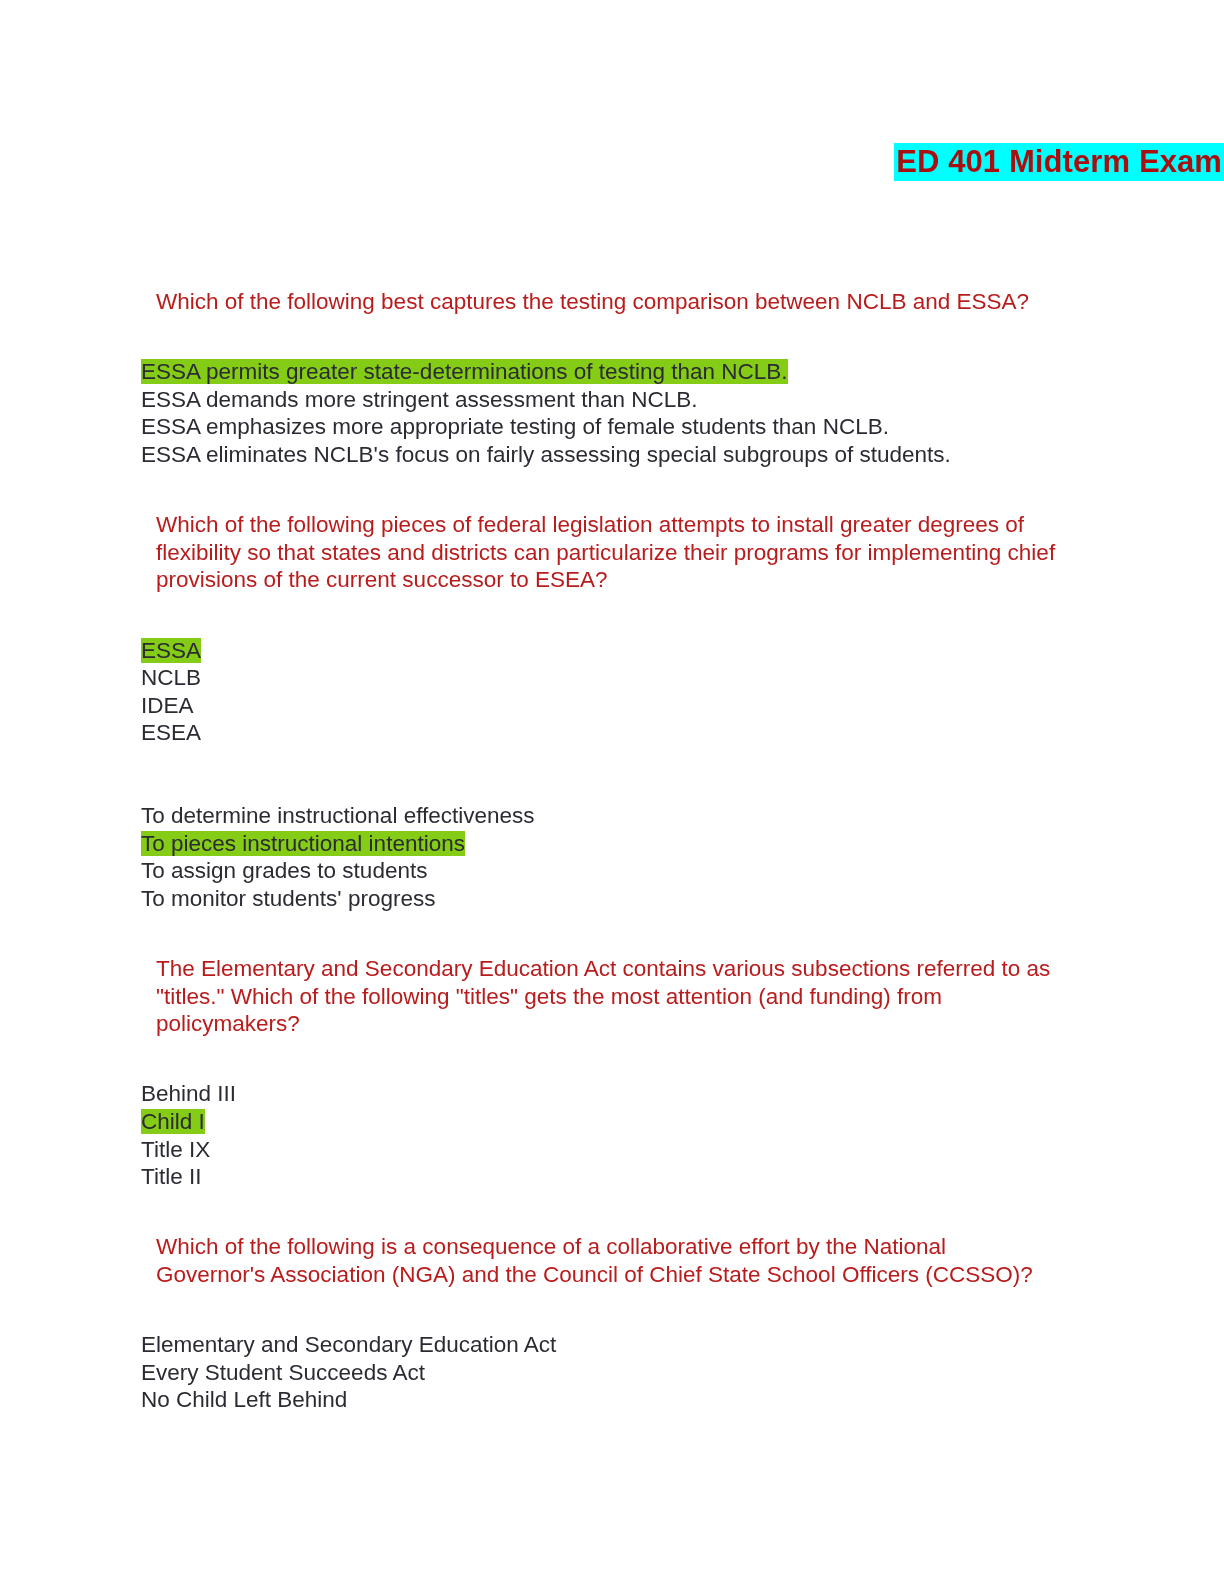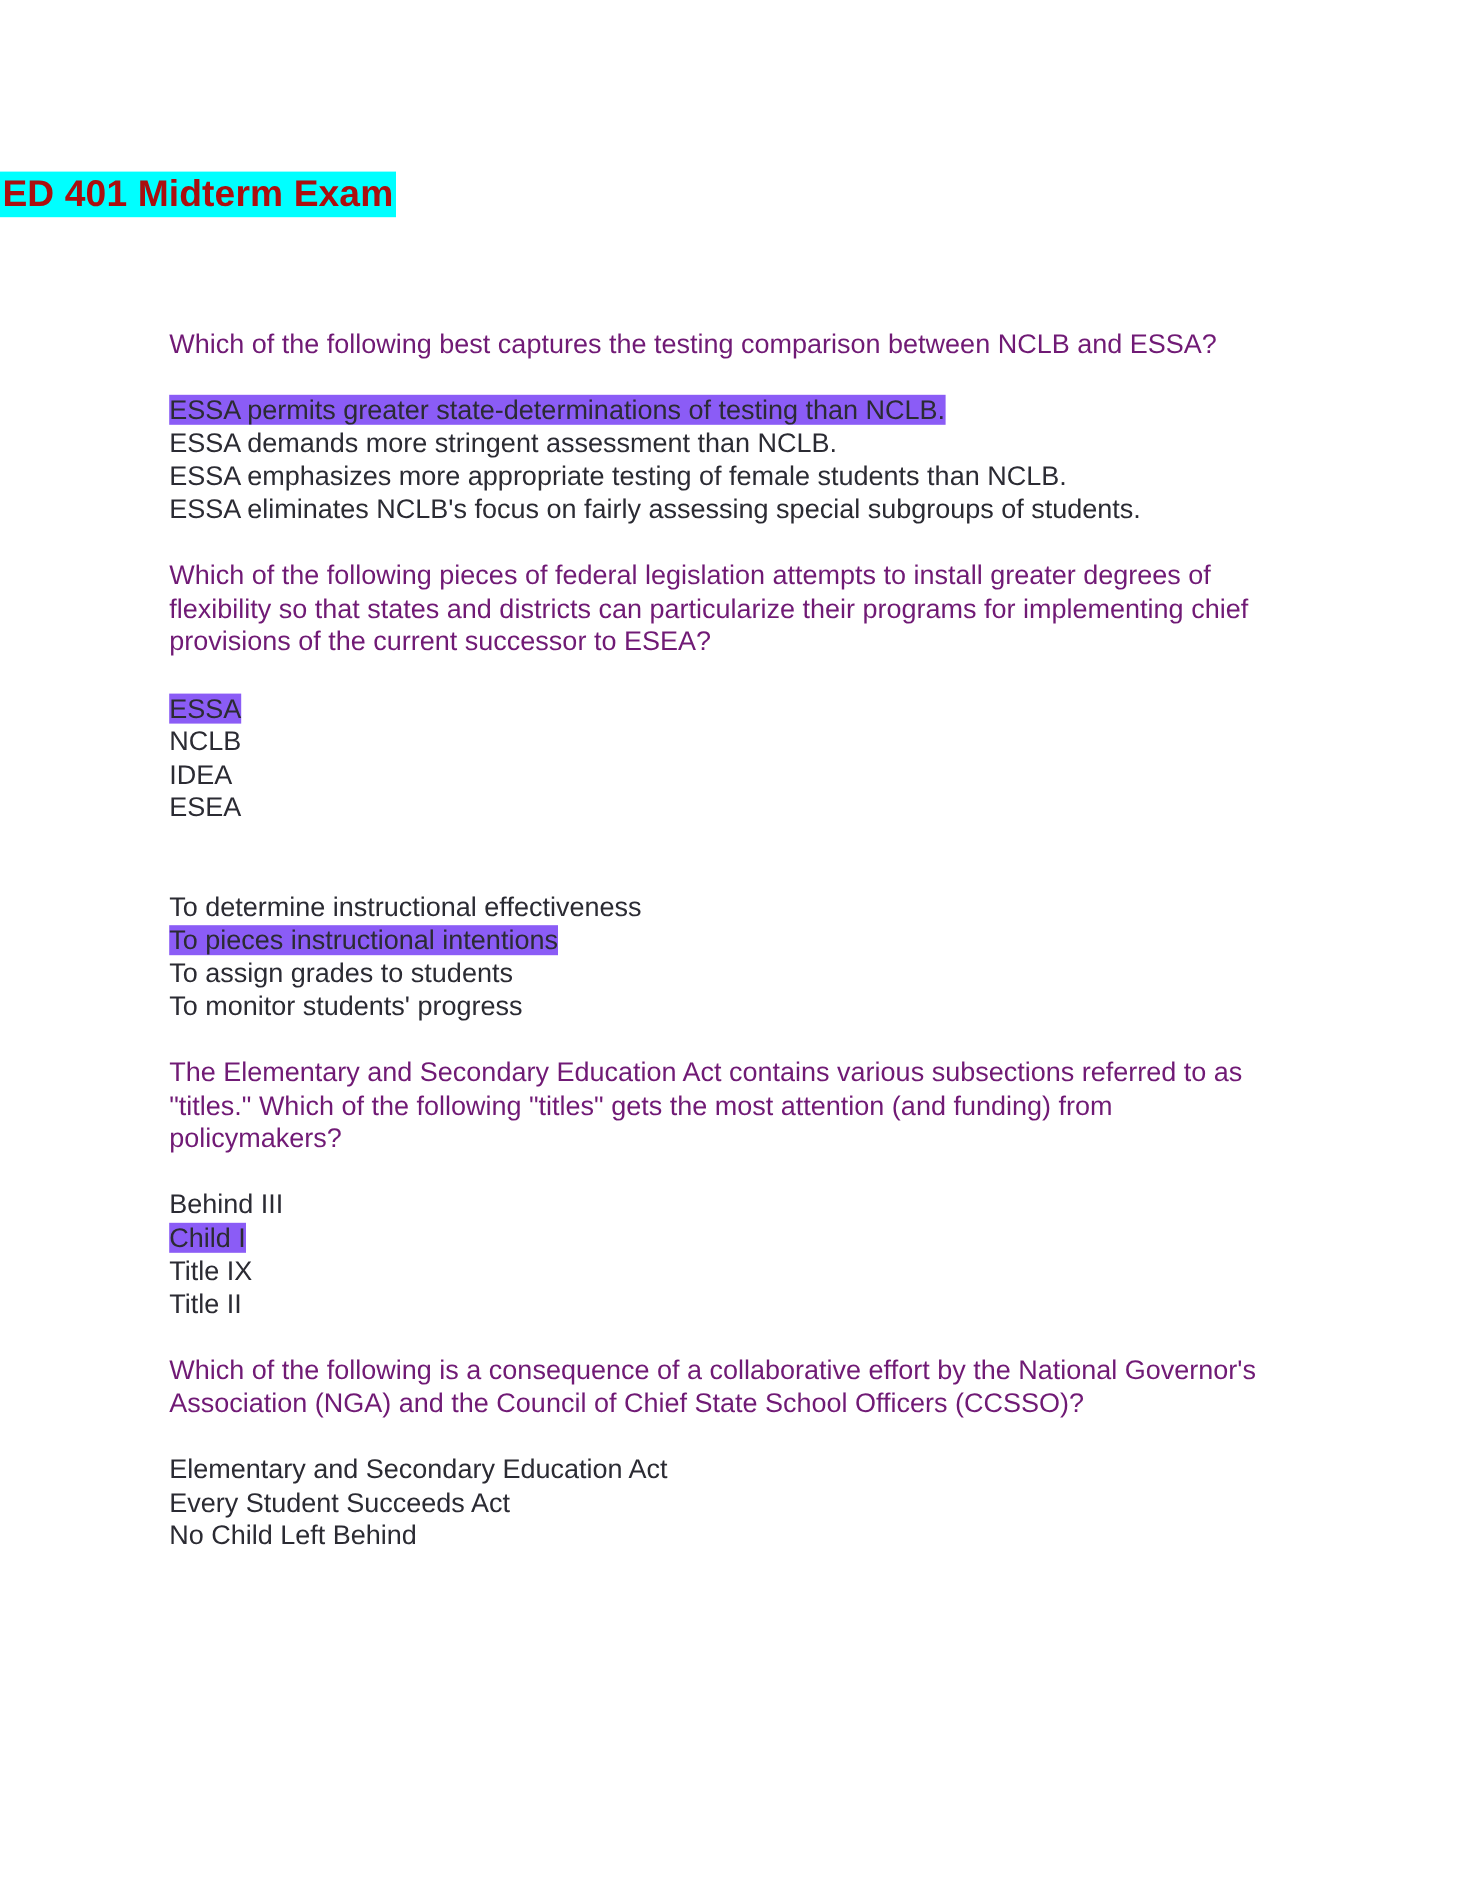--- a/index.html
+++ b/index.html
@@ -21,21 +21,21 @@
     height: 1584px;
     background: #ffffff;
     box-sizing: border-box;
     padding: 0;
     overflow: hidden;
   }
 
   .doc-title {
     margin: 0;
     padding: 0;
-    text-align: left;
+    text-align: right;
     font-size: 31px;
     font-weight: bold;
     line-height: 40px;
     color: #aa0f0f;
     padding-top: 142px;
     letter-spacing: 0.1px;
   }
   .doc-title .hl {
     background: #00ffff;
     padding: 1px 2px 2px 2px;
@@ -49,22 +49,22 @@
     padding-top: 91px;
   }
 
   .qblock {
     margin: 0 0 0 0;
   }
 
   .question {
     font-size: 22.5px;
     line-height: 27.6px;
-    color: #701a75;
-    margin: 0;
+    color: #b91c1c;
+    margin: 15px;
     white-space: pre-line;
   }
 
   .choices {
     margin: 0;
     padding: 0;
     list-style: none;
     padding-top: 27.6px;
   }
   .choices li {
@@ -72,21 +72,21 @@
     line-height: 27.6px;
     color: #2b2b33;
     margin: 0;
     padding: 0;
     white-space: pre;
   }
   .choices li .txt {
     display: inline;
   }
   .choices li.marked .txt {
-    background: #8b5cf6;
+    background: #84cc16;
   }
 
   .gap {
     height: 27.6px;
   }
 </style>
 </head>
 <body>
 
 <div class="page">

